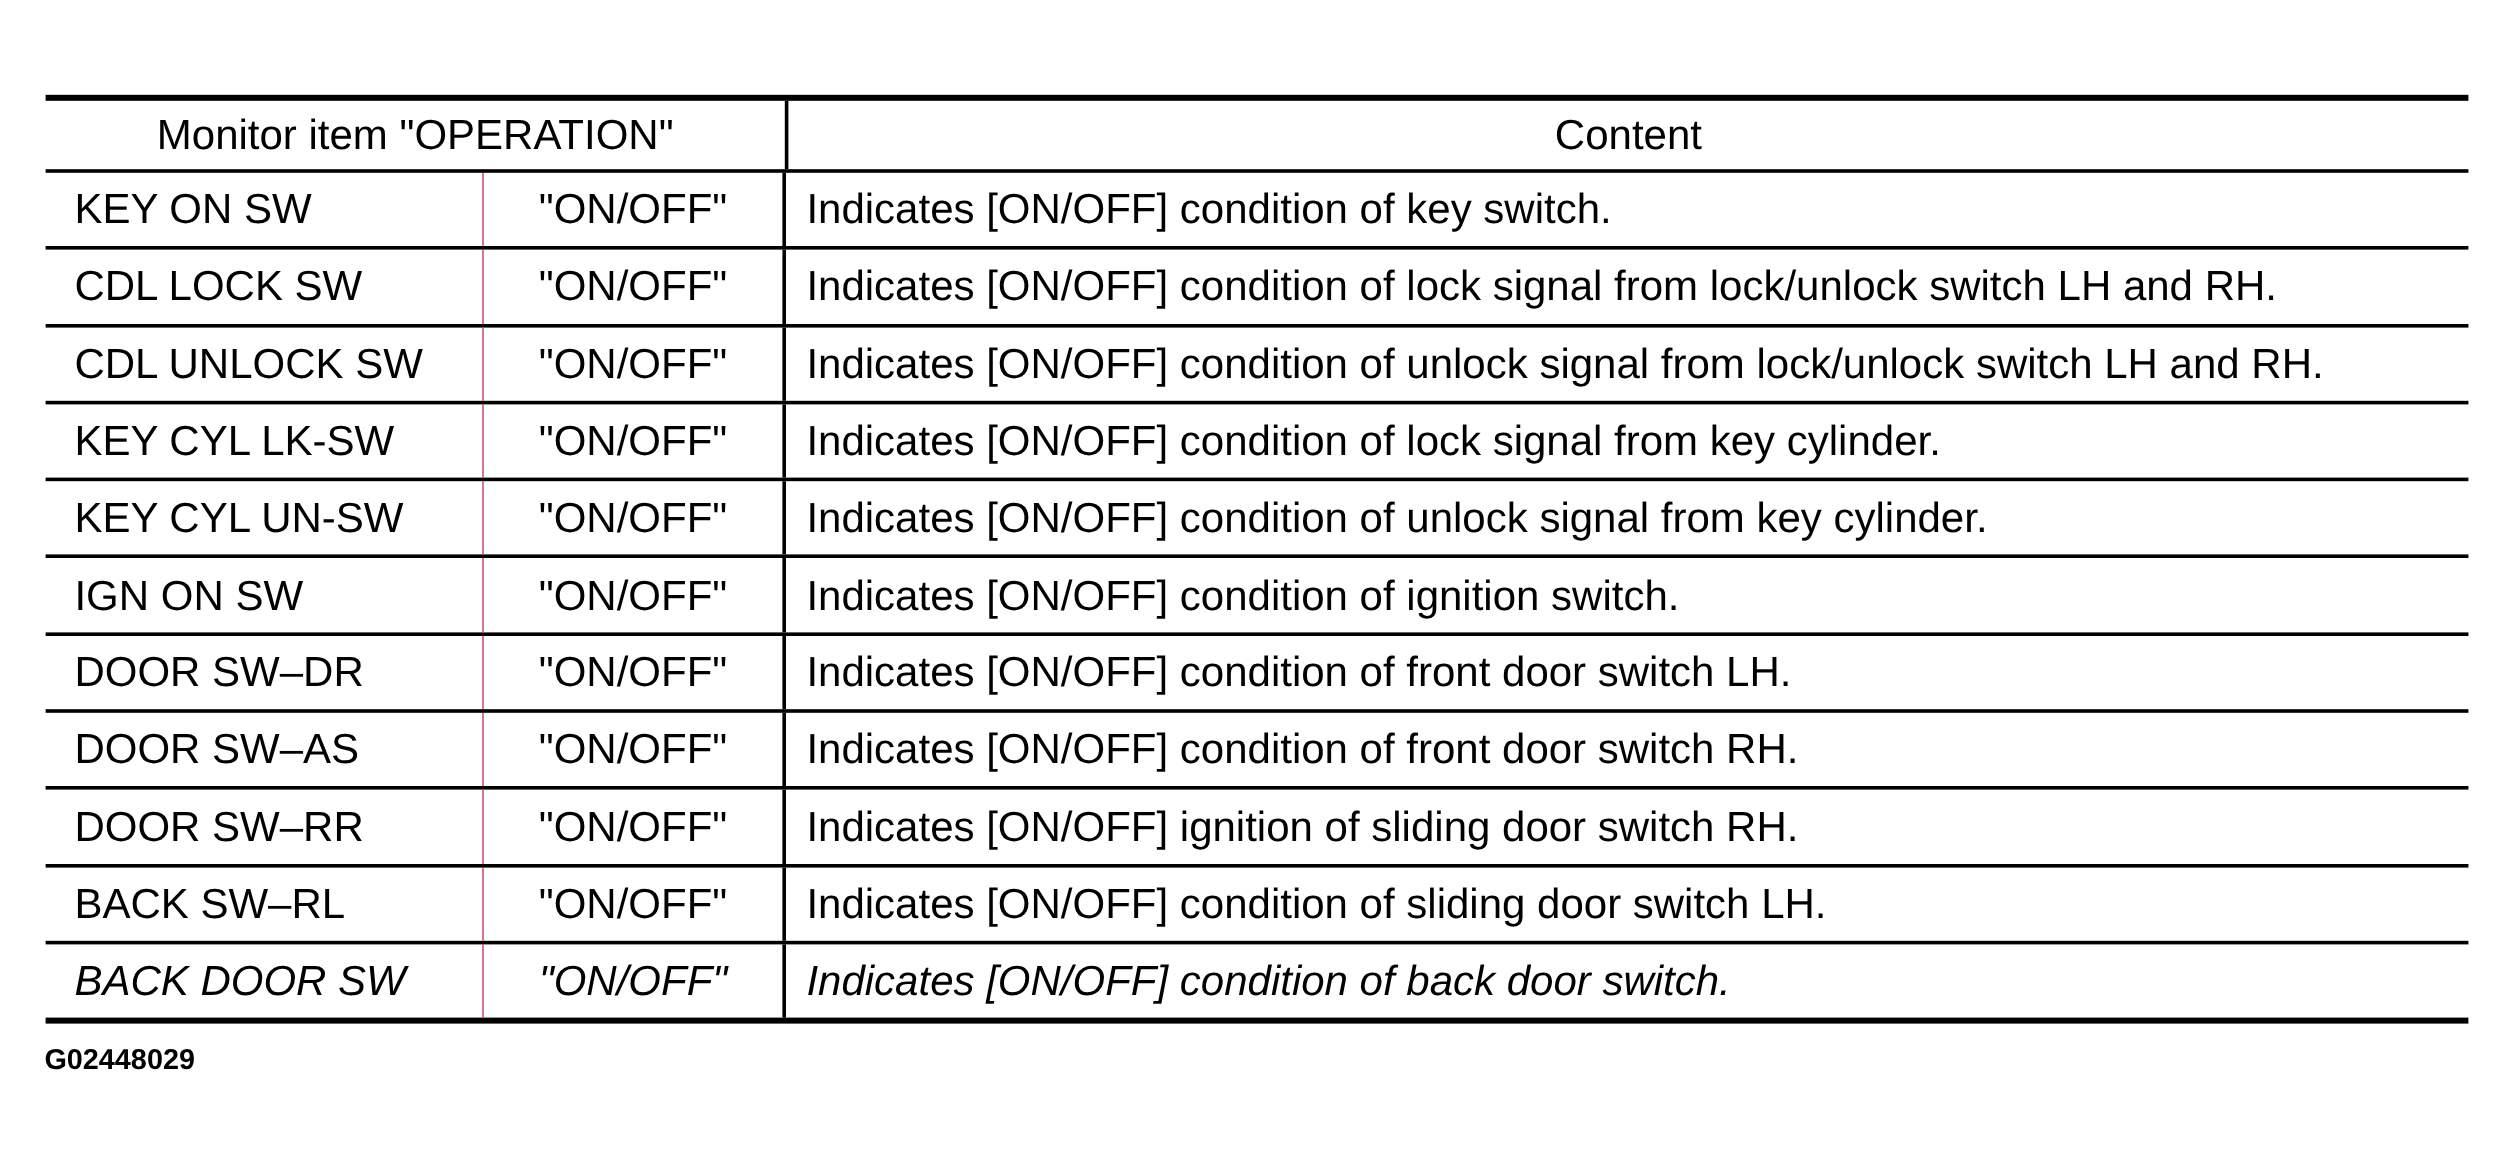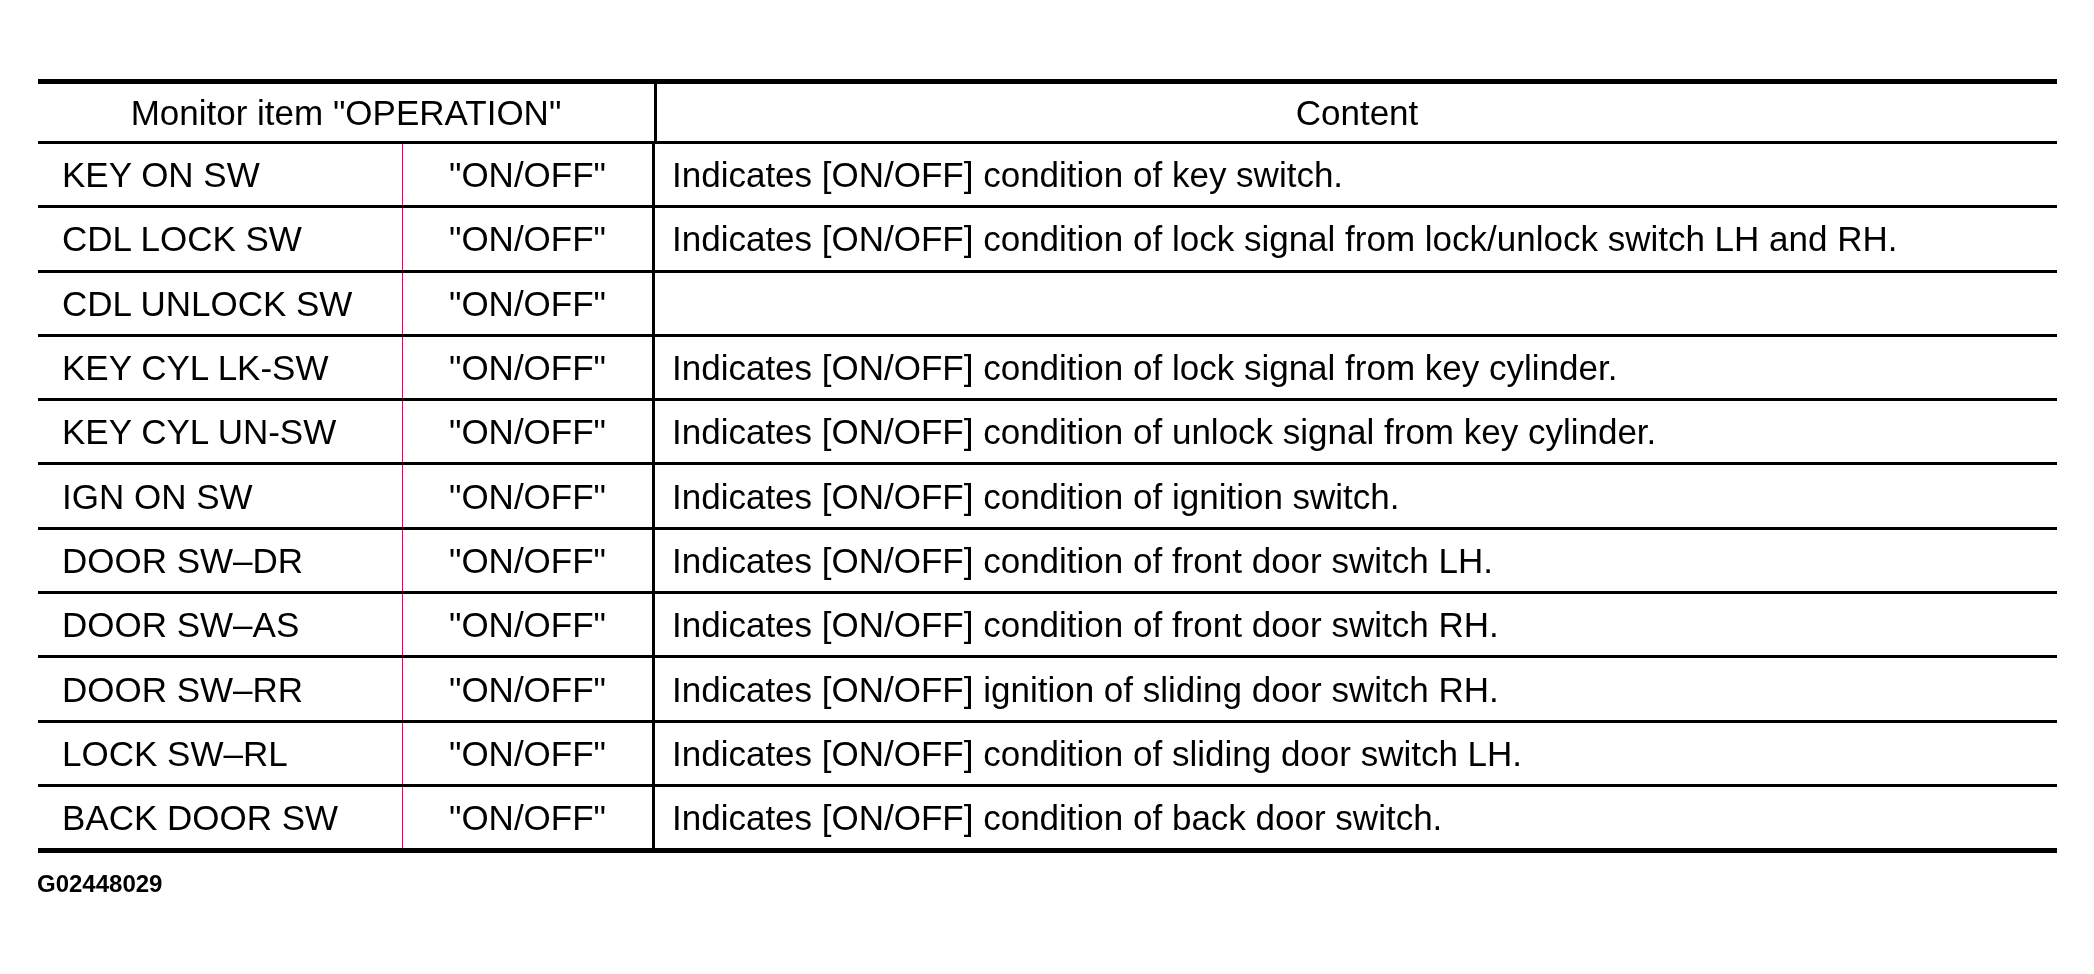--- a/index.html
+++ b/index.html
@@ -50,20 +50,21 @@
     align-items: center;
     justify-content: center;
   }
   .trow {
     display: flex;
     height: 61.3px;
     border-bottom: 3px solid #000;
   }
   .trow:last-child {
     border-bottom: none;
+    font-style: italic;
   }
   .td-item {
     width: 340px;
     padding-left: 24px;
     border-right: 1px solid #be185d;
     display: flex;
     align-items: center;
     box-sizing: content-box;
   }
   .td-onoff {
@@ -112,20 +113,21 @@
 
     <div class="trow">
       <div class="td-item">CDL LOCK SW</div>
       <div class="td-onoff">"ON/OFF"</div>
       <div class="td-content">Indicates [ON/OFF] condition of lock signal from lock/unlock switch LH and RH.</div>
     </div>
 
     <div class="trow">
       <div class="td-item">CDL UNLOCK SW</div>
       <div class="td-onoff">"ON/OFF"</div>
+      <div class="td-content">Indicates [ON/OFF] condition of unlock signal from lock/unlock switch LH and RH.</div>
     </div>
 
     <div class="trow">
       <div class="td-item">KEY CYL LK-SW</div>
       <div class="td-onoff">"ON/OFF"</div>
       <div class="td-content">Indicates [ON/OFF] condition of lock signal from key cylinder.</div>
     </div>
 
     <div class="trow">
       <div class="td-item">KEY CYL UN-SW</div>
@@ -151,21 +153,21 @@
       <div class="td-content">Indicates [ON/OFF] condition of front door switch RH.</div>
     </div>
 
     <div class="trow">
       <div class="td-item">DOOR SW–RR</div>
       <div class="td-onoff">"ON/OFF"</div>
       <div class="td-content">Indicates [ON/OFF] ignition of sliding door switch RH.</div>
     </div>
 
     <div class="trow">
-      <div class="td-item">LOCK SW–RL</div>
+      <div class="td-item">BACK SW–RL</div>
       <div class="td-onoff">"ON/OFF"</div>
       <div class="td-content">Indicates [ON/OFF] condition of sliding door switch LH.</div>
     </div>
 
     <div class="trow">
       <div class="td-item">BACK DOOR SW</div>
       <div class="td-onoff">"ON/OFF"</div>
       <div class="td-content">Indicates [ON/OFF] condition of back door switch.</div>
     </div>
 

